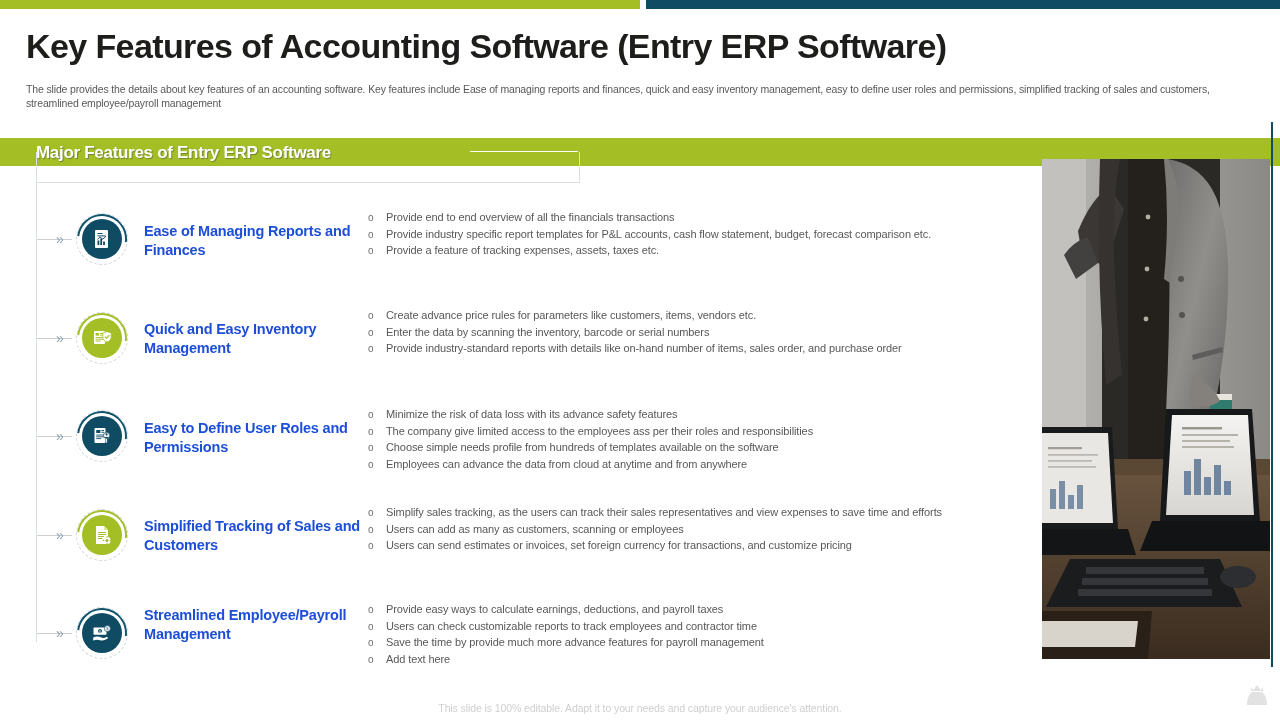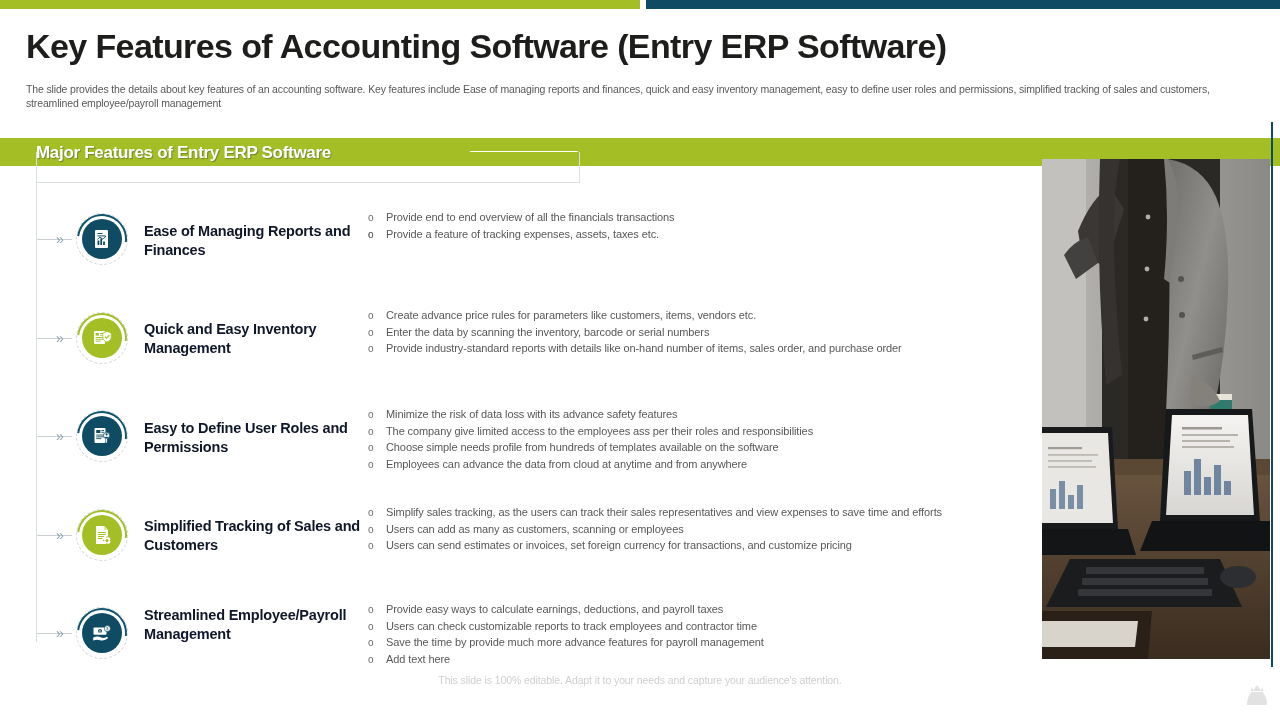--- a/index.html
+++ b/index.html
@@ -79,21 +79,21 @@
   .icon-disc{
     position:absolute;left:6px;top:6px;width:40px;height:40px;border-radius:50%;
     display:flex;align-items:center;justify-content:center;
   }
   .icon-disc.teal{background:#0f4c63;}
   .icon-disc.green{background:#a4bf26;}
   .icon-disc svg{display:block;}
 
   .feat-title{
     position:absolute;left:144px;width:220px;
-    font-size:14.5px;font-weight:bold;color:#0f172a;line-height:19px;
+    font-size:14.5px;font-weight:bold;color:#1d4ed8;line-height:19px;
     letter-spacing:-0.2px;
   }
 
   .bullets{position:absolute;left:366px;width:650px;}
   .bullet{
     position:relative;padding-left:20px;
     font-size:11px;color:#58585a;line-height:15.5px;margin-bottom:1px;
     letter-spacing:-0.1px;
   }
   .bullet .mark{
@@ -102,21 +102,21 @@
 
   
   .photo{
     position:absolute;left:1042px;top:159px;width:228px;height:500px;
     overflow:hidden;background:#8e8d8b;
   }
   .photo svg{display:block;width:228px;height:500px;}
 
   
   .footer{
-    position:absolute;left:0;top:674px;width:1280px;text-align:center;
+    position:absolute;left:0;top:702px;width:1280px;text-align:center;
     font-size:10.5px;color:#cfcfcf;letter-spacing:-0.1px;
   }
   .watermark{
     position:absolute;left:1243px;top:678px;width:28px;height:32px;
   }
   .watermark svg{display:block;}
 </style>
 </head>
 <body>
 
@@ -156,21 +156,21 @@
           <rect x="13.1" y="14.5" width="1.8" height="3.5" fill="#0f4c63"></rect>
           <path d="M7.5 12.5 L10 10.2 L13 12.2 L16 9" stroke="#0f4c63" stroke-width="0.9" fill="none"></path>
         </svg>
       </div>
     </div>
 
     <div class="feat-title" style="top:222px">Ease of Managing Reports and Finances</div>
 
     <div class="bullets" style="top:210px">
       <div class="bullet"><span class="mark">o</span><span>Provide  end to end overview  of all the financials transactions</span></div>
-      <div class="bullet"><span class="mark">o</span></div>
+      <div class="bullet"><span class="mark">o</span><span>Provide  industry specific report templates for P&amp;L accounts, cash flow statement, budget, forecast comparison etc.</span></div>
       <div class="bullet"><span class="mark">o</span><span>Provide  a feature of tracking expenses, assets, taxes etc.</span></div>
     </div>
   </div>
 
   <div class="row" style="top:0">
     <div class="connector" style="top:338px"></div>
     <span class="chev" style="top:332px">»</span>
 
     <div class="icon-wrap" style="top:312px">
       <div class="icon-ring"></div>

